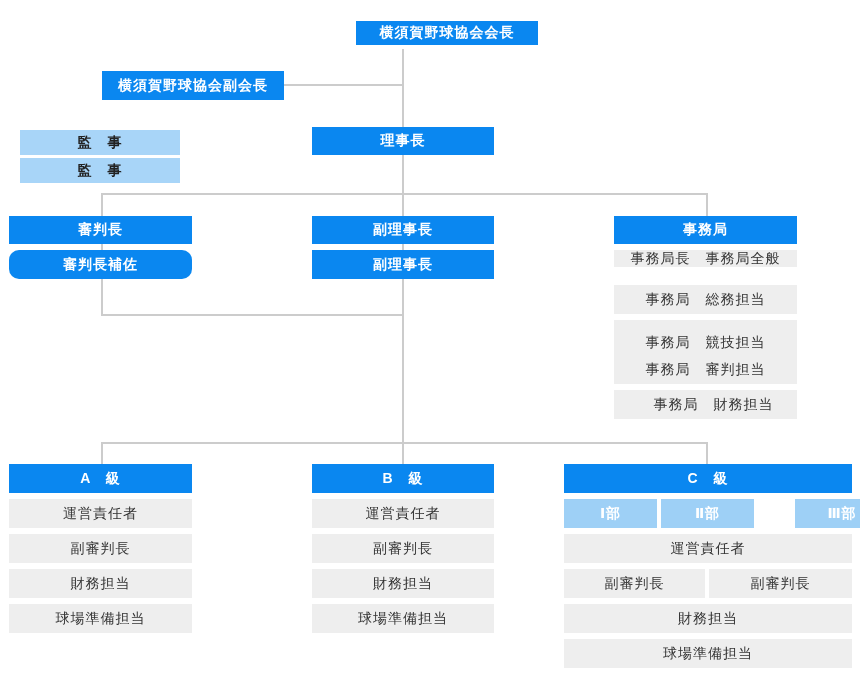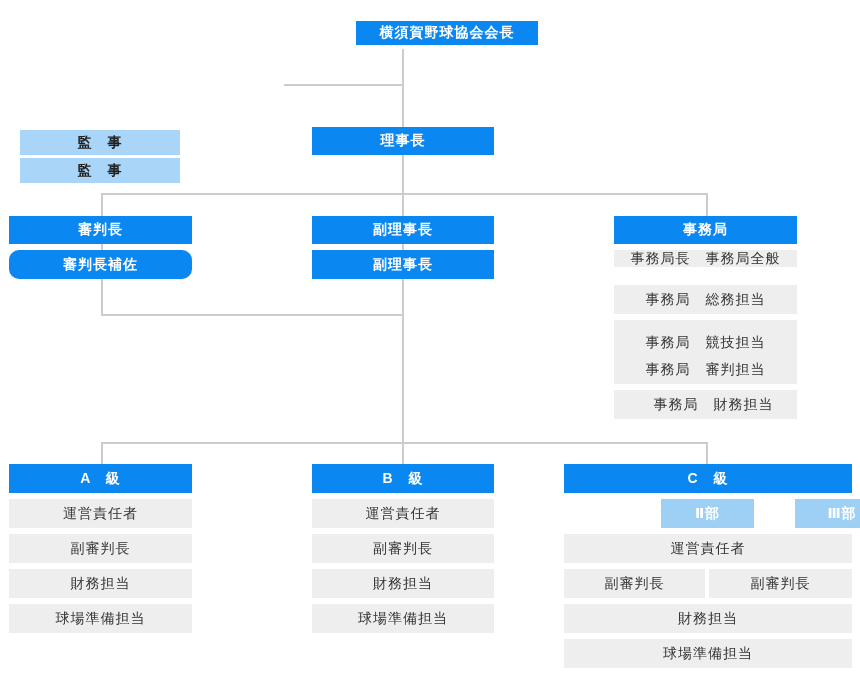--- a/index.html
+++ b/index.html
@@ -37,20 +37,21 @@
   <div class="vline" style="left:402px;top:193px;height:123px;"></div>
   <div class="vline" style="left:706px;top:193px;height:24px;"></div>
   <div class="hline" style="left:101px;top:314px;width:303px;"></div>
   <div class="vline" style="left:402px;top:314px;height:130px;"></div>
   <div class="hline" style="left:101px;top:442px;width:607px;"></div>
   <div class="vline" style="left:101px;top:442px;height:23px;"></div>
   <div class="vline" style="left:402px;top:442px;height:23px;"></div>
   <div class="vline" style="left:706px;top:442px;height:22px;"></div>
 
   <div class="box blue" style="left:312px;top:21px;width:182px;height:24px;margin-left:44px;">横須賀野球協会会長</div>
+  <div class="box blue" style="left:102px;top:71px;width:182px;height:29px;">横須賀野球協会副会長</div>
 
   <div class="box lightblue" style="left:20px;top:130px;width:160px;height:25px;">監　事</div>
   <div class="box lightblue" style="left:20px;top:158px;width:160px;height:25px;">監　事</div>
 
   <div class="box blue" style="left:312px;top:127px;width:182px;height:28px;">理事長</div>
 
   <div class="box blue" style="left:9px;top:216px;width:183px;height:28px;">審判長</div>
   <div class="box blue" style="left:9px;top:250px;width:183px;height:29px;border-radius:10px;">審判長補佐</div>
 
   <div class="box blue" style="left:312px;top:216px;width:182px;height:28px;">副理事長</div>
@@ -69,20 +70,21 @@
   <div class="box gray" style="left:9px;top:569px;width:183px;height:29px;">財務担当</div>
   <div class="box gray" style="left:9px;top:604px;width:183px;height:29px;">球場準備担当</div>
 
   <div class="box blue" style="left:312px;top:464px;width:182px;height:29px;">B　級</div>
   <div class="box gray" style="left:312px;top:499px;width:182px;height:29px;">運営責任者</div>
   <div class="box gray" style="left:312px;top:534px;width:182px;height:29px;">副審判長</div>
   <div class="box gray" style="left:312px;top:569px;width:182px;height:29px;">財務担当</div>
   <div class="box gray" style="left:312px;top:604px;width:182px;height:29px;">球場準備担当</div>
 
   <div class="box blue" style="left:564px;top:464px;width:288px;height:29px;">C　級</div>
+  <div class="box division" style="left:564px;top:499px;width:93px;height:29px;">Ⅰ部</div>
   <div class="box division" style="left:661px;top:499px;width:93px;height:29px;">Ⅱ部</div>
   <div class="box division" style="left:758px;top:499px;width:94px;height:29px;margin-left:37px;">Ⅲ部</div>
   <div class="box gray" style="left:564px;top:534px;width:288px;height:29px;">運営責任者</div>
   <div class="box gray" style="left:564px;top:569px;width:141px;height:29px;">副審判長</div>
   <div class="box gray" style="left:709px;top:569px;width:143px;height:29px;">副審判長</div>
   <div class="box gray" style="left:564px;top:604px;width:288px;height:29px;">財務担当</div>
   <div class="box gray" style="left:564px;top:639px;width:288px;height:29px;">球場準備担当</div>
 
 </div>
 

